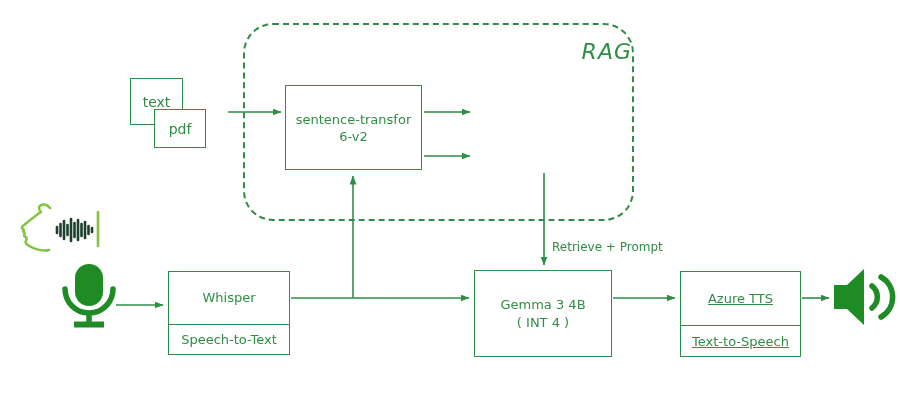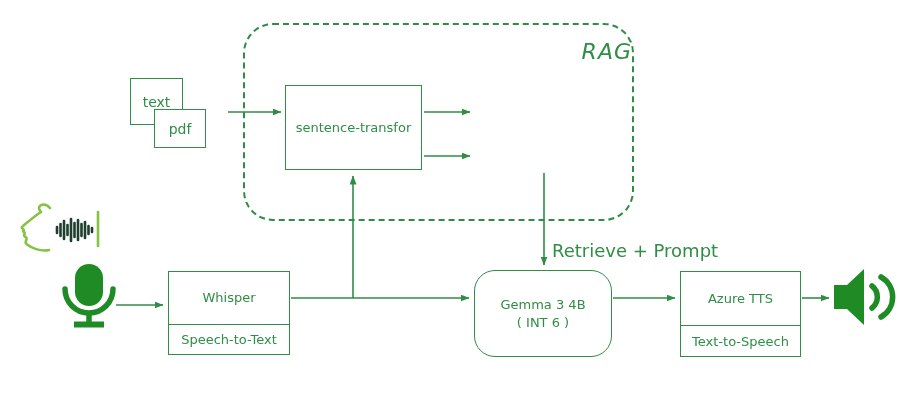--- a/index.html
+++ b/index.html
@@ -28,21 +28,21 @@
   }
   .dbox .top{flex:1;display:flex;flex-direction:column;justify-content:center;}
   .dbox .sub{
     border-top:1.6px solid var(--line);display:flex;align-items:center;justify-content:center;
   }
   .filebox{
     position:absolute;border:1.5px solid var(--line);background:#fff;
     display:flex;align-items:center;justify-content:center;font-size:14px;box-sizing:border-box;
   }
   .edge-label{
-    position:absolute;font-size:18px;color:var(--line);white-space:nowrap;z-index:4;
+    position:absolute;font-size:12px;color:var(--line);white-space:nowrap;z-index:4;
   }
   .overlay{position:absolute;left:0;top:0;z-index:3;pointer-events:none;}
   .icon-svg{position:absolute;z-index:2;}
 </style>
 </head>
 <body>
 
 <div class="canvas">
 
   <div class="rag-container">
@@ -52,39 +52,40 @@
   <div class="filebox" style="left:130px;top:78px;width:53px;height:47px;z-index:1;">
     <span>text</span>
   </div>
   <div class="filebox" style="left:154px;top:109px;width:52px;height:39px;z-index:2;">
     <span>pdf</span>
   </div>
 
   <div class="dbox" style="left:285px;top:85px;width:137px;height:85px;">
     <div class="top">
       <span>sentence-transfor</span>
+      <span>6-v2</span>
     </div>
   </div>
 
 
   <div class="dbox" style="left:168px;top:271px;width:122px;height:84px;">
     <div class="top" style="line-height:18px;">
       <span>Whisper</span>
     </div>
     <div class="sub" style="height:29px;">Speech-to-Text</div>
   </div>
 
-  <div class="dbox" style="left:474px;top:270px;width:138px;height:87px;border-radius:21px;">
+  <div class="dbox" style="left:474px;top:270px;width:138px;height:87px;">
     <div class="top" style="line-height:18px;">
       <span>Gemma 3 4B</span>
-      <span>( INT 6 )</span>
+      <span>( INT 4 )</span>
     </div>
   </div>
 
-  <div class="dbox" style="left:680px;top:271px;width:121px;height:86px;">
+  <div class="dbox" style="left:680px;top:271px;width:121px;height:86px;text-decoration:underline;">
     <div class="top">
       <span>Azure TTS</span>
     </div>
     <div class="sub" style="height:30px;">Text-to-Speech</div>
   </div>
 
   <div class="edge-label" style="left:552px;top:240px;">Retrieve + Prompt</div>
 
   <svg class="icon-svg" style="left:14px;top:198px;" width="102" height="62" viewBox="0 0 102 62">
     <path d="M36,10 C30,3 21,8 27,14 C22,17 15,23 9,28 C5,30.5 12,31 9,33.5 C13,34.5 8,37.5 11.5,39 C15,40.5 9,44 13,46.5 C17,49.5 26,54 35,52" style="stroke:var(--face);" stroke-width="2.6" fill="none" stroke-linecap="round" stroke-linejoin="round"></path>

